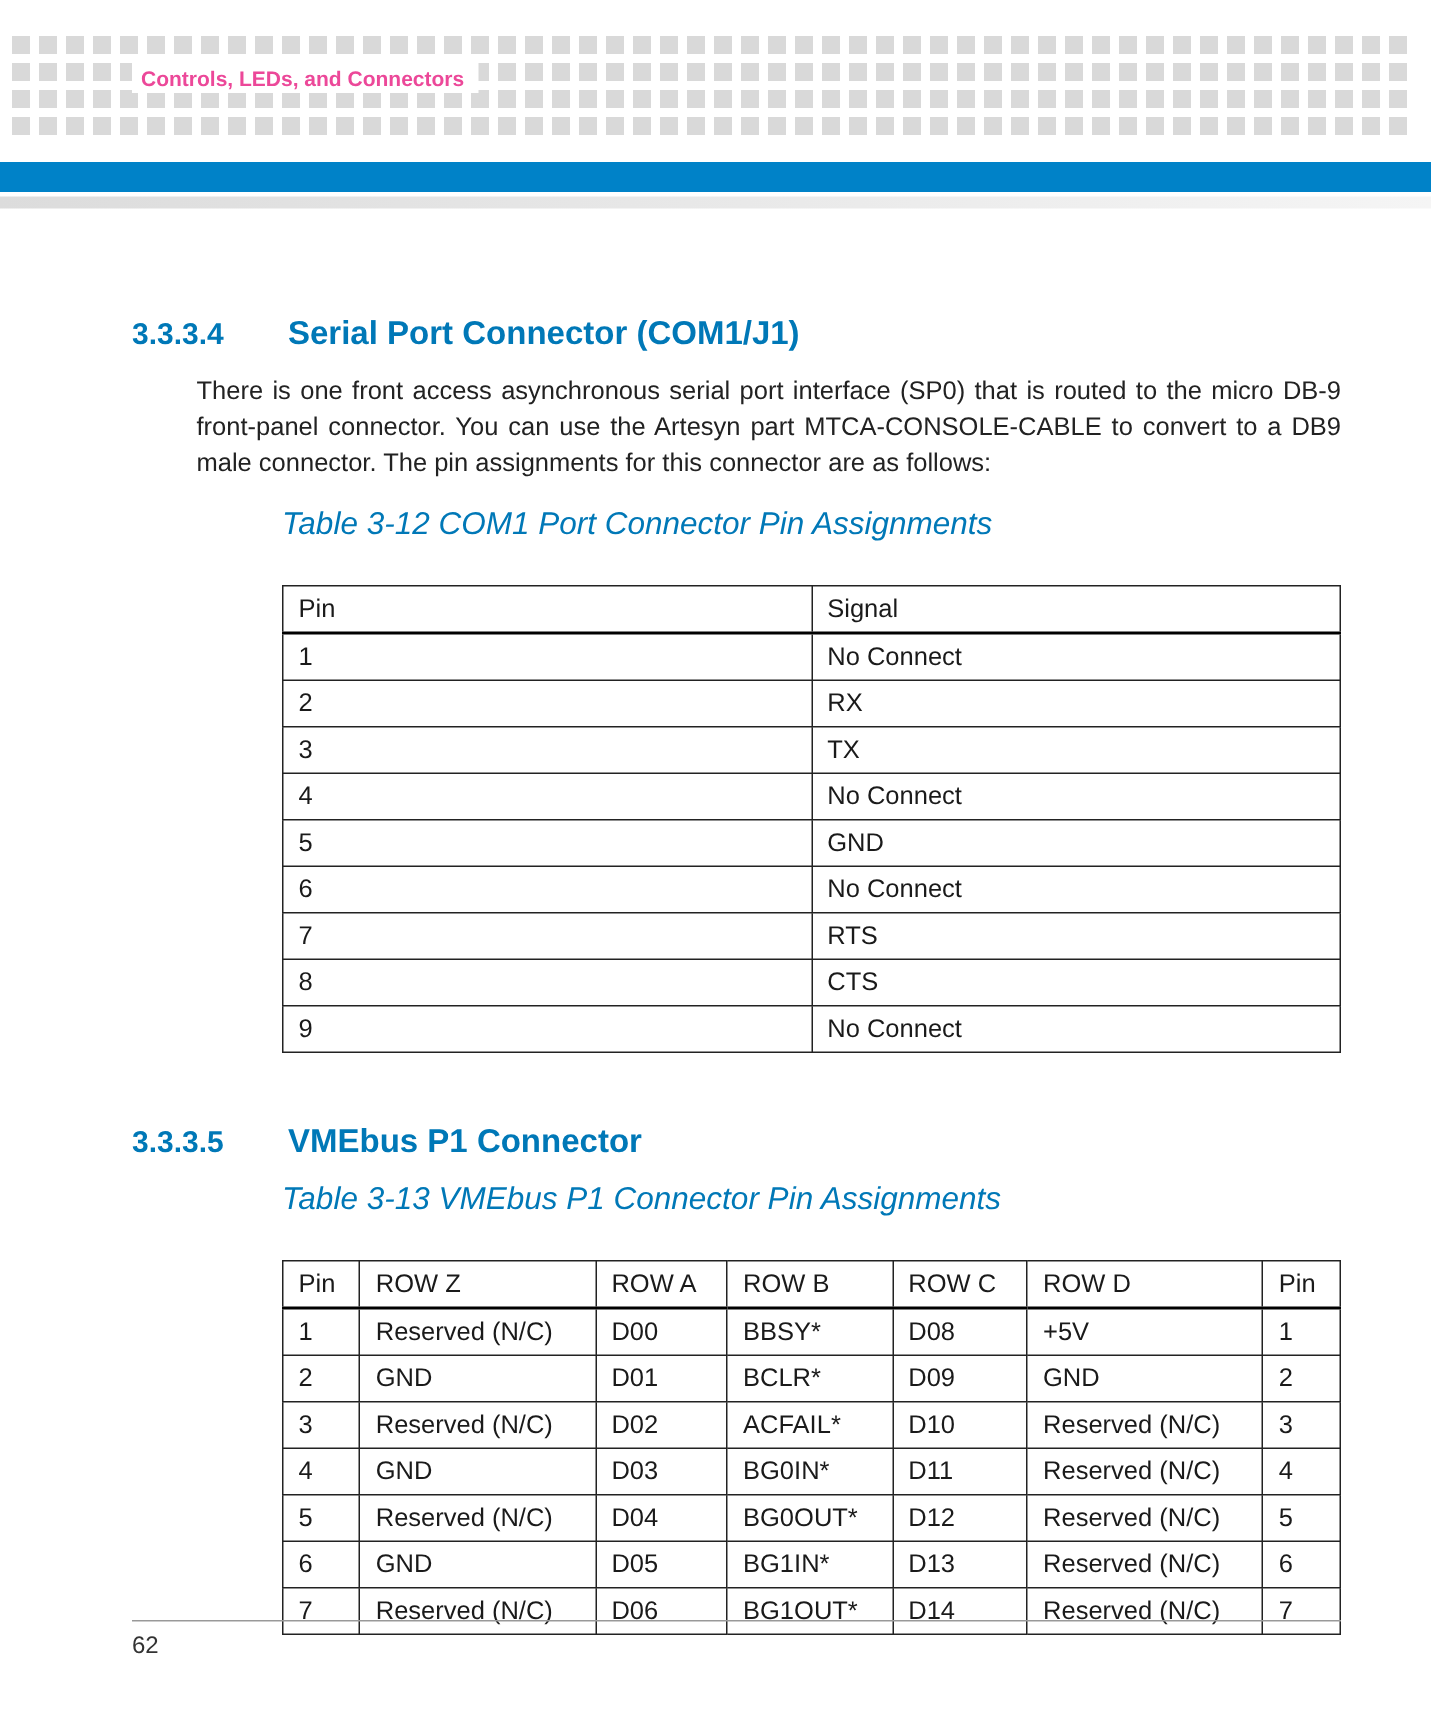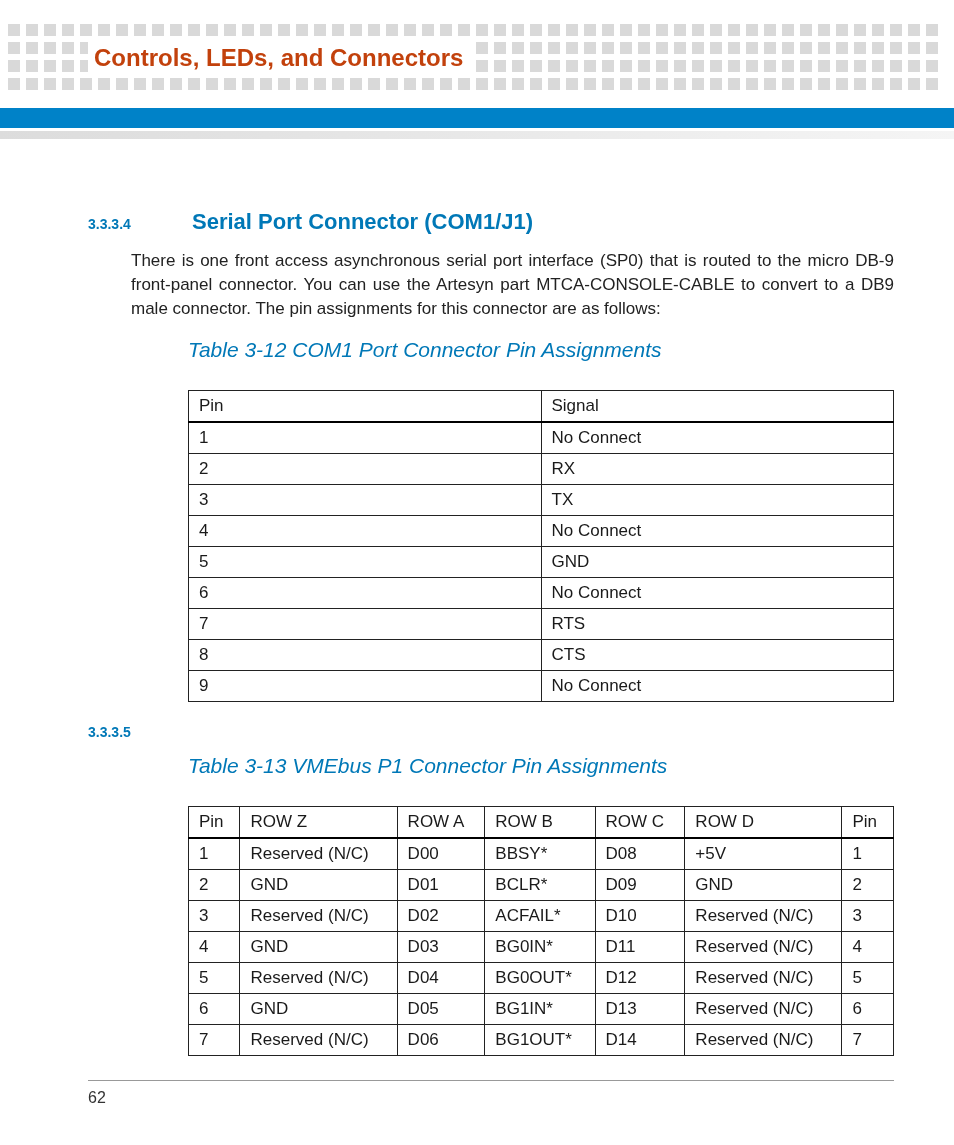--- a/index.html
+++ b/index.html
@@ -26,23 +26,23 @@
     padding: 0 8px;
   }
   .dotrow { display: flex; gap: 6px; }
   .dot { width: 12px; height: 12px; background: #d9d9d9; }
   .header-wrap {
     position: absolute;
     top: 44px; left: 88px;
     z-index: 2;
   }
   .header-title {
-    color: #c2410c;
+    color: #ec4899;
     font-weight: 700;
-    font-size: 24px;
+    font-size: 14px;
     background: #fff;
     padding: 2px 10px 2px 6px;
   }
   .bluebar {
     position: absolute;
     top: 108px; left: 0; right: 0;
     height: 20px;
     background: #0082c8;
   }
   .bluebar::after {
@@ -59,21 +59,21 @@
   }
   .sec-row {
     display: flex;
     align-items: baseline;
     gap: 28px;
     margin-bottom: 14px;
   }
   .sec-num {
     color: #0078b7;
     font-weight: 700;
-    font-size: 14px;
+    font-size: 20px;
     width: 76px;
     flex-shrink: 0;
   }
   .sec-title {
     color: #0078b7;
     font-weight: 700;
     font-size: 22px;
     margin-top: 24px;
   }
   .body-text {
@@ -400,20 +400,21 @@
           </tr>
           <tr>
             <td>9</td>
             <td>No Connect</td>
           </tr>
         </tbody>
     </table>
 
     <div class="sec-row sec2">
       <div class="sec-num">3.3.3.5</div>
+      <div class="sec-title">VMEbus P1 Connector</div>
     </div>
     <div class="table-caption">Table 3-13 VMEbus P1 Connector Pin Assignments</div>
     <table>
       <thead>
           <tr id="t2-head">
             <th>Pin</th>
             <th>ROW Z</th>
             <th>ROW A</th>
             <th>ROW B</th>
             <th>ROW C</th>

